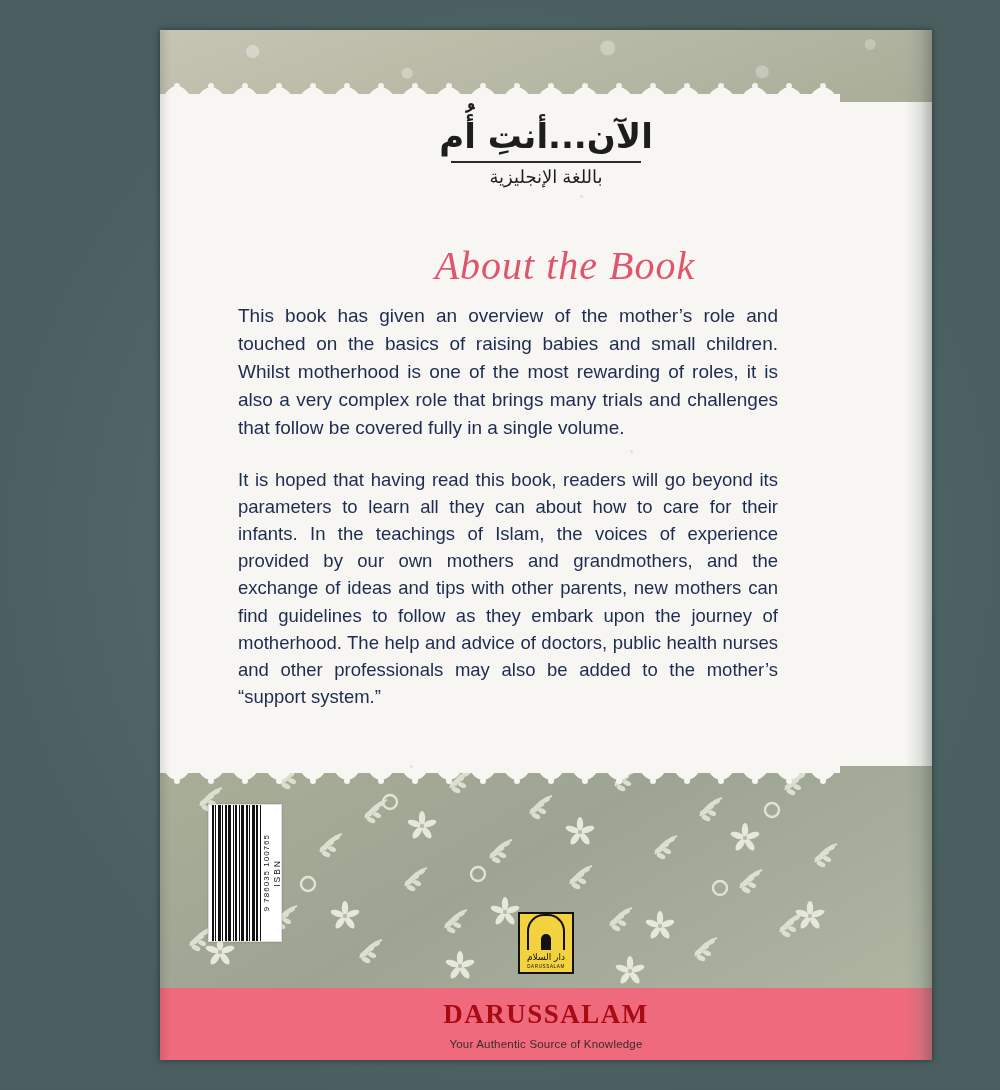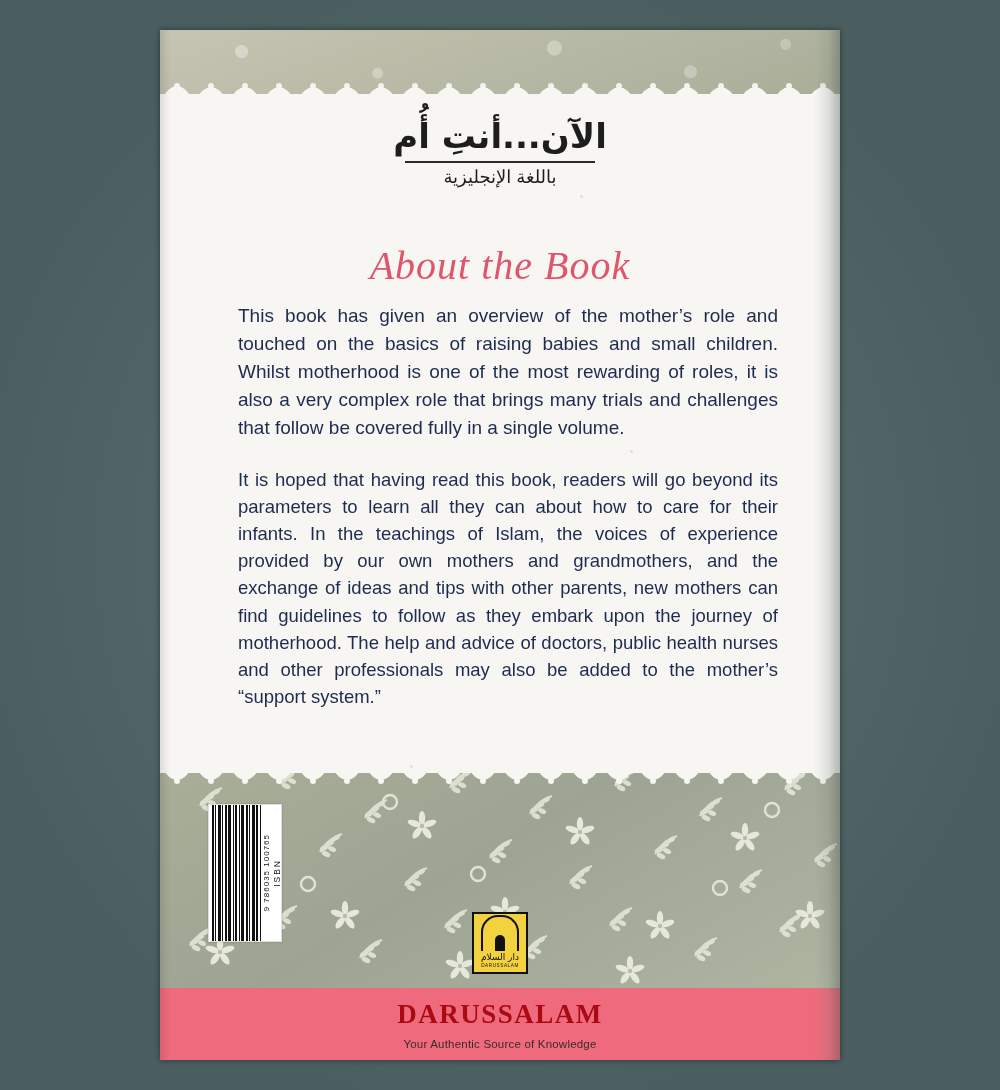--- a/index.html
+++ b/index.html
@@ -27,21 +27,21 @@
     background:
       radial-gradient(ellipse at 50% 50%, rgba(255,255,255,0.06) 0%, rgba(0,0,0,0.10) 75%);
     pointer-events: none;
   }
 
   
   .cover {
     position: absolute;
     left: 160px;
     top: 30px;
-    width: 680px;
+    width: 772px;
     height: 1030px;
     background: #f7f6f2;
     box-shadow: 0 0 6px rgba(0,0,0,0.45);
     overflow: hidden;
   }
   
   .spine-edge {
     position: absolute;
     right: 0;
     top: 0;
@@ -171,20 +171,21 @@
     top: 212px;
     left: 0;
     width: 100%;
     text-align: center;
     font-family: "Liberation Serif", serif;
     font-style: italic;
     font-size: 40px;
     color: #e0556c;
     letter-spacing: 1px;
     z-index: 4;
+    padding-left: 19px;
   }
 
   
   .body-text {
     position: absolute;
     top: 272px;
     left: 78px;
     width: 540px;
     z-index: 4;
   }
@@ -252,21 +253,21 @@
     transform: translateX(-50%);
     bottom: 86px;
     width: 56px;
     height: 62px;
     background: #f2d23f;
     border: 2px solid #111;
     z-index: 6;
     display: flex;
     flex-direction: column;
     align-items: center;
-    justify-content: center;
+    justify-content: space-between;
     padding-bottom: 3px;
     box-sizing: border-box;
   }
   .logo .arch {
     width: 34px;
     height: 34px;
     margin-bottom: 2px;
     border: 2px solid #111;
     border-bottom: none;
     border-radius: 17px 17px 0 0;

